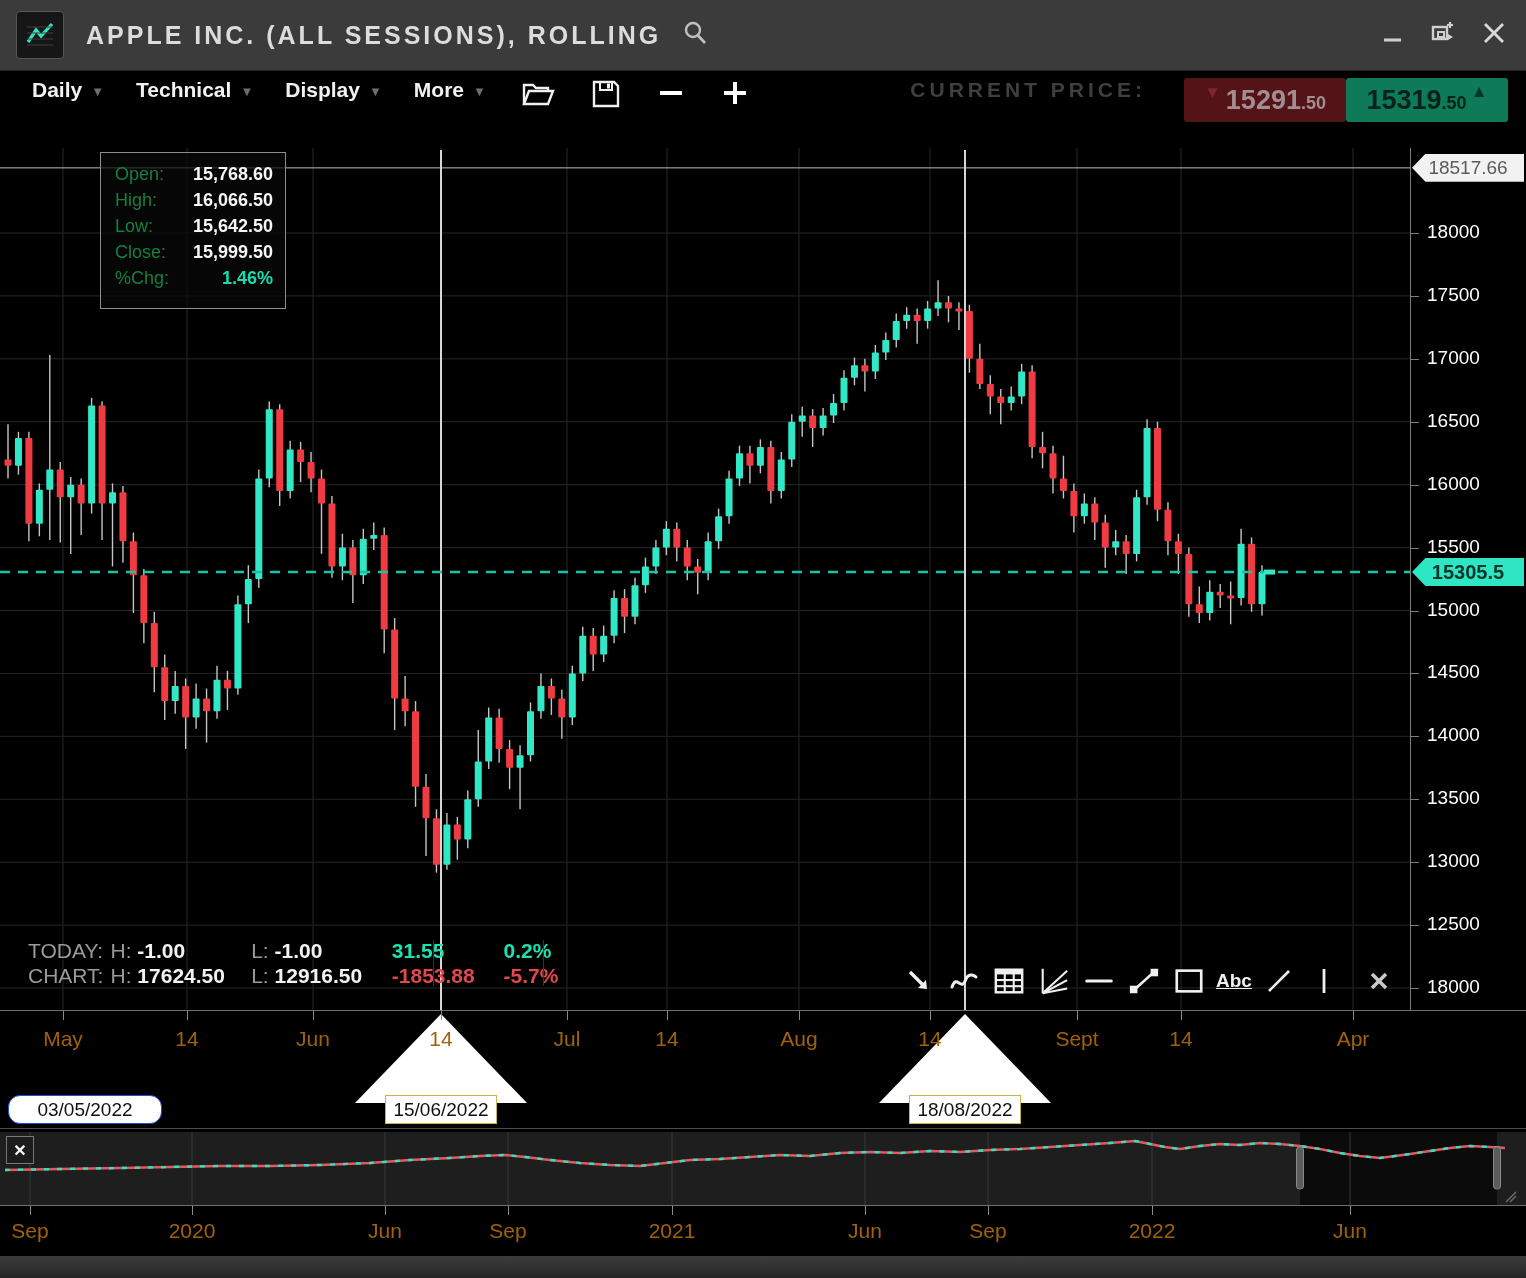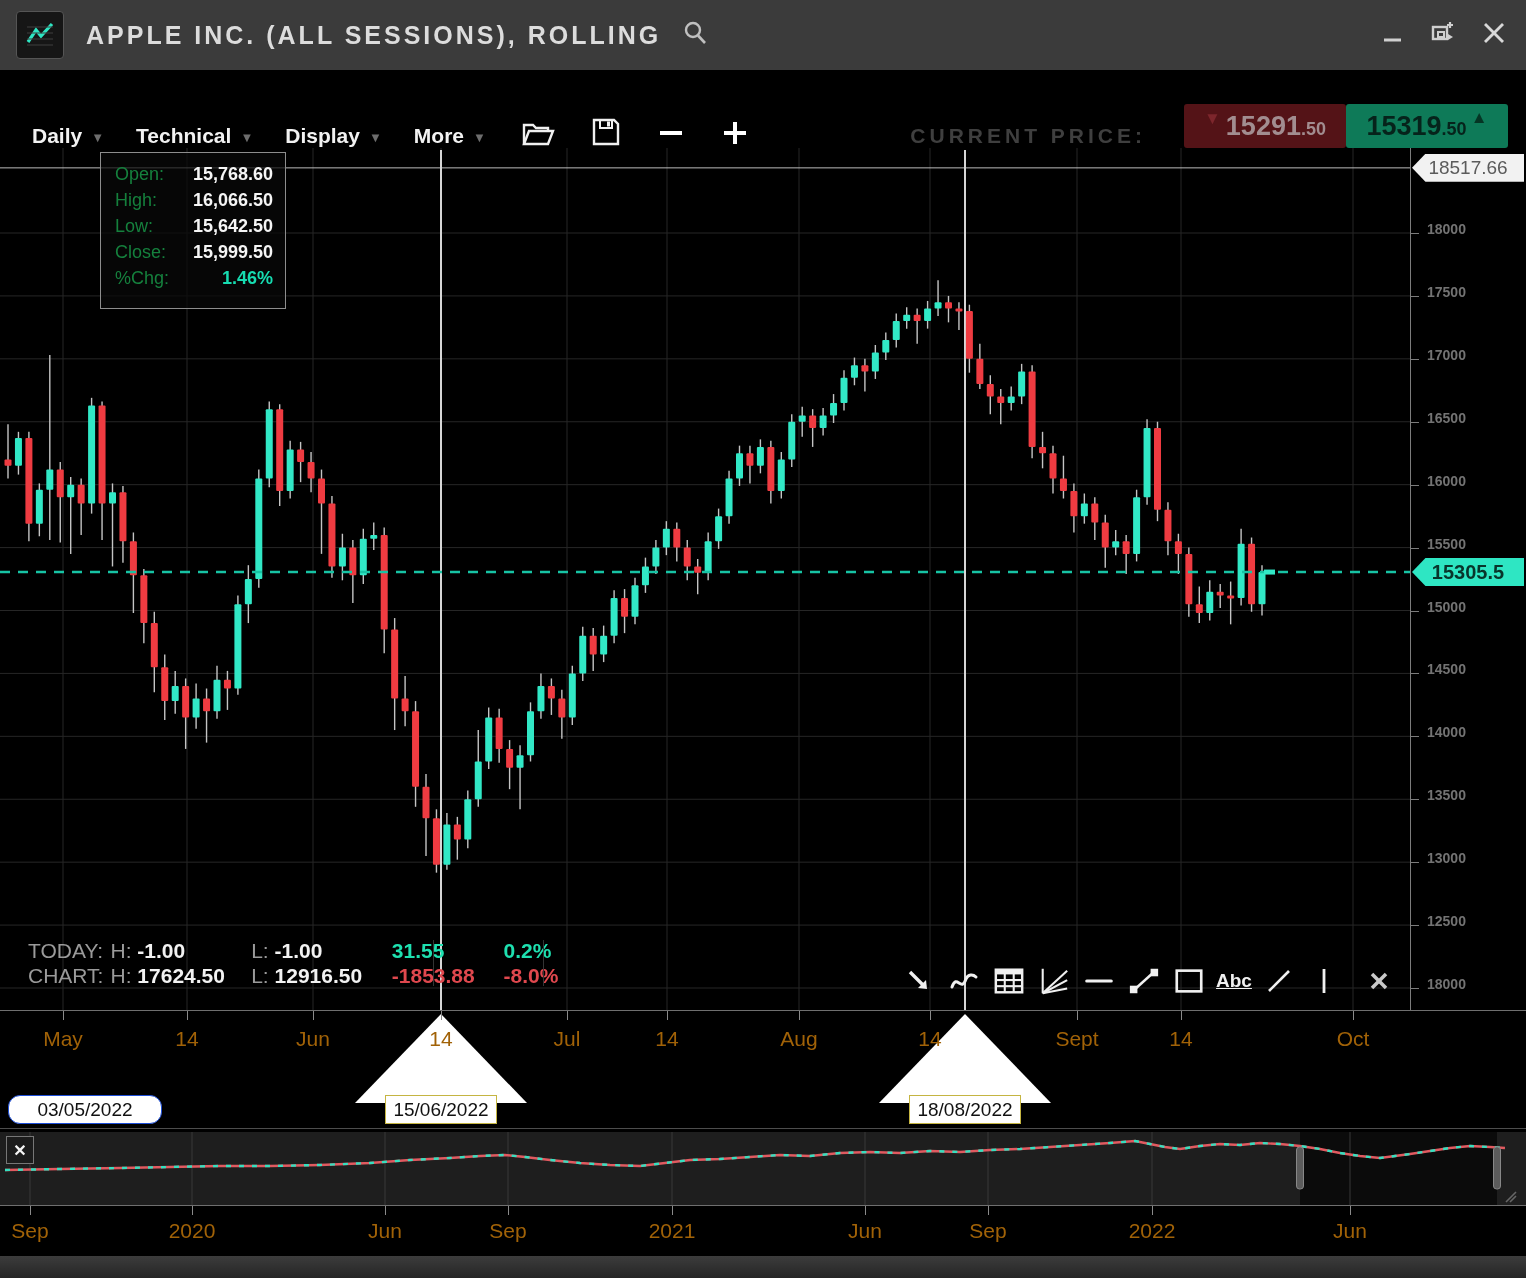--- a/index.html
+++ b/index.html
@@ -6,39 +6,39 @@
   #screen{position:relative;width:1526px;height:1278px;background:#000;overflow:hidden;
           font-family:"Liberation Sans",sans-serif;-webkit-font-smoothing:antialiased;}
   .abs{position:absolute;}
   
   #titlebar{left:0;top:0;width:1526px;height:70px;background:#3b3b3b;display:flex;align-items:center;border-bottom:1px solid #222;}
   #app-icon{width:46px;height:46px;margin-left:16px;background:#161616;border:1px solid #555;border-radius:4px;display:flex;align-items:center;justify-content:center;}
   #window-title{margin-left:22px;color:#dcdcdc;font-size:25px;font-weight:600;letter-spacing:3px;}
   #title-search{margin-left:20px;}
   #win-controls{margin-left:auto;margin-right:18px;display:flex;align-items:center;gap:22px;}
   
-  #toolbar{left:0;top:70px;width:1526px;height:78px;background:#000;display:flex;align-items:flex-end;}
+  #toolbar{left:0;top:78px;width:1526px;height:78px;background:#000;display:flex;align-items:flex-start;}
   .menu-item{display:flex;align-items:center;gap:9px;margin-left:32px;cursor:default;}
   .menu-label{color:#f2f2f2;font-size:21px;font-weight:700;}
   .menu-caret{color:#6d6d6d;font-size:13px;padding-top:3px;}
   .tb-icon{margin-left:34px;display:flex;align-items:center;}
   #current-price-label{margin-left:auto;color:#3f3f3f;font-size:21px;font-weight:600;letter-spacing:4px;}
   .price-box{height:44px;border-radius:3px;display:flex;align-items:center;justify-content:center;padding:0 10px;min-width:142px;}
   #bid-box{margin-left:38px;background:#541317;}
   #bid-box .main{color:#a28d90;font-size:27px;font-weight:600;}
   #bid-box .dec{color:#a28d90;font-size:18px;font-weight:600;padding-top:7px;}
   #bid-arrow{color:#7d262c;font-size:17px;margin-right:5px;margin-top:-14px;}
   #ask-box{margin-right:18px;background:#0e7a58;}
   #ask-box .main{color:#06231b;font-size:27px;font-weight:700;}
   #ask-box .dec{color:#06231b;font-size:18px;font-weight:700;padding-top:7px;}
   #ask-arrow{color:#053524;font-size:17px;margin-left:4px;margin-top:-16px;}
   #main-svg{left:0;top:148px;}
   #y-axis{left:1410px;top:148px;width:116px;height:862px;border-left:1px solid #7c7c7c;background:#000;}
   .y-tick{position:absolute;left:0;width:8px;height:1px;background:#7c7c7c;}
-  .y-label{position:absolute;left:16px;color:#737373;font-size:14px;font-weight:700;}
+  .y-label{position:absolute;left:16px;color:#ffffff;font-size:19px;font-weight:400;}
   .price-tag{position:absolute;left:1px;width:112px;height:28px;display:flex;align-items:center;justify-content:center;
              clip-path:polygon(0 50%,12% 0,100% 0,100% 100%,12% 100%);font-weight:700;}
   #tag-ref{background:#f2f2f2;color:#5b5b5b;font-size:19px;font-weight:400;}
   #tag-last{background:#2ee6c3;color:#08352b;font-size:20px;}
   
   #info-box{left:100px;top:152px;width:186px;height:157px;background:rgba(8,8,8,.72);border:1px solid #8d8d8d;padding:8px 12px 0 14px;box-sizing:border-box;}
   .info-row{display:flex;justify-content:space-between;line-height:26px;}
   .info-label{color:#15803d;font-size:18px;}
   .info-value{color:#f5f5f5;font-size:18px;font-weight:700;}
   .chg-value{color:#16dcb1;font-size:18px;font-weight:700;}
@@ -478,21 +478,21 @@
       <span class="st-cell"><span>H:</span> <b>-1.00</b></span>
       <span class="st-cell"><span>L:</span> <b>-1.00</b></span>
       <span class="st-chg pos">31.55</span>
       <span class="st-pct pos">0.2%</span>
     </div>
     <div class="st-row">
       <span class="st-name">CHART:</span>
       <span class="st-cell"><span>H:</span> <b>17624.50</b></span>
       <span class="st-cell"><span>L:</span> <b>12916.50</b></span>
       <span class="st-chg neg">-1853.88</span>
-      <span class="st-pct neg">-8.0%</span>
+      <span class="st-pct neg">-5.7%</span>
     </div>
   </div>
 
   <div class="abs" id="draw-toolbar">
     <div class="dt-icon">
       <svg width="30" height="30" viewBox="0 0 30 30">
           <line x1="6" y1="6" x2="19" y2="19" stroke="#f0f0f0" stroke-width="3.4"></line>
           <path d="M14 22 L23 23 L22 14 Z" fill="#f0f0f0" transform="rotate(0)"></path>
         </svg>
     </div>
@@ -606,21 +606,21 @@
       <div class="x-label" style="left: 667px;">14</div>
       <div class="x-tick" style="left: 799px;"></div>
       <div class="x-label" style="left: 799px;">Aug</div>
       <div class="x-tick" style="left: 930px;"></div>
       <div class="x-label" style="left: 930px;">14</div>
       <div class="x-tick" style="left: 1077px;"></div>
       <div class="x-label" style="left: 1077px;">Sept</div>
       <div class="x-tick" style="left: 1181px;"></div>
       <div class="x-label" style="left: 1181px;">14</div>
       <div class="x-tick" style="left: 1353px;"></div>
-      <div class="x-label" style="left: 1353px;">Oct</div>
+      <div class="x-label" style="left: 1353px;">Apr</div>
       <div class="date-box event-date" style="left: 441px;">15/06/2022</div>
       <div class="date-box event-date" style="left: 965px;">18/08/2022</div>
     </div>
 
   <div class="abs" id="mini-sep"></div>
   <div class="abs" id="mini">
     <svg id="mini-svg" width="1526" height="73" viewBox="0 0 1526 73">
         <rect x="1300" y="0" width="197" height="73" fill="#0b0b0b"></rect>
         <line x1="30" x2="30" y1="0" y2="73" stroke="#383838" stroke-width="1"></line>
         <line x1="192" x2="192" y1="0" y2="73" stroke="#383838" stroke-width="1"></line>

